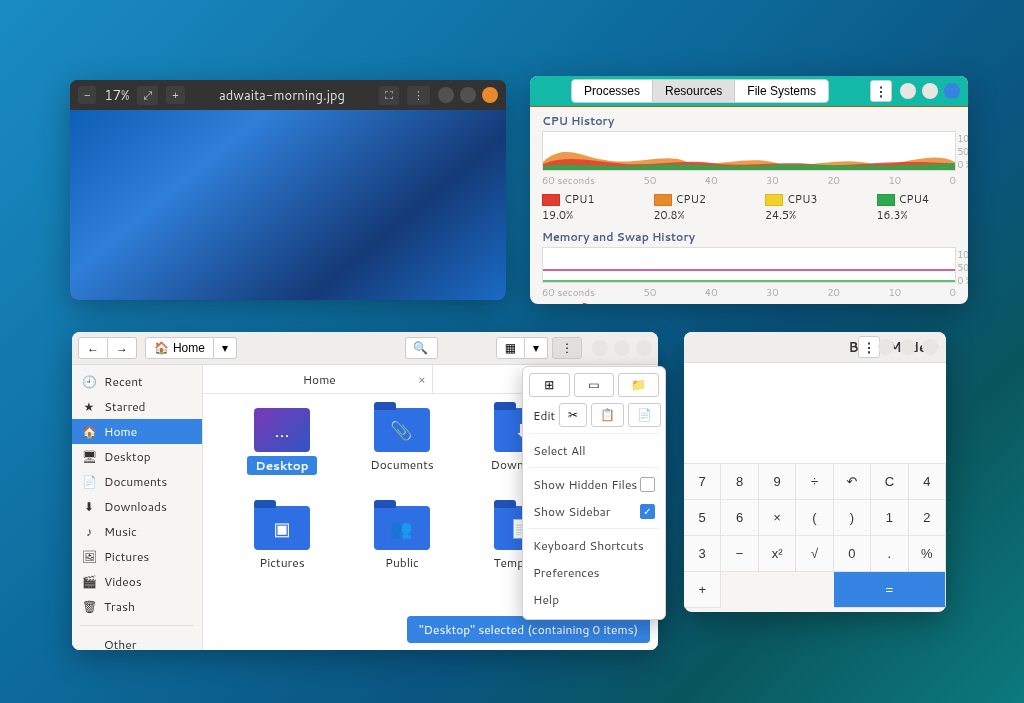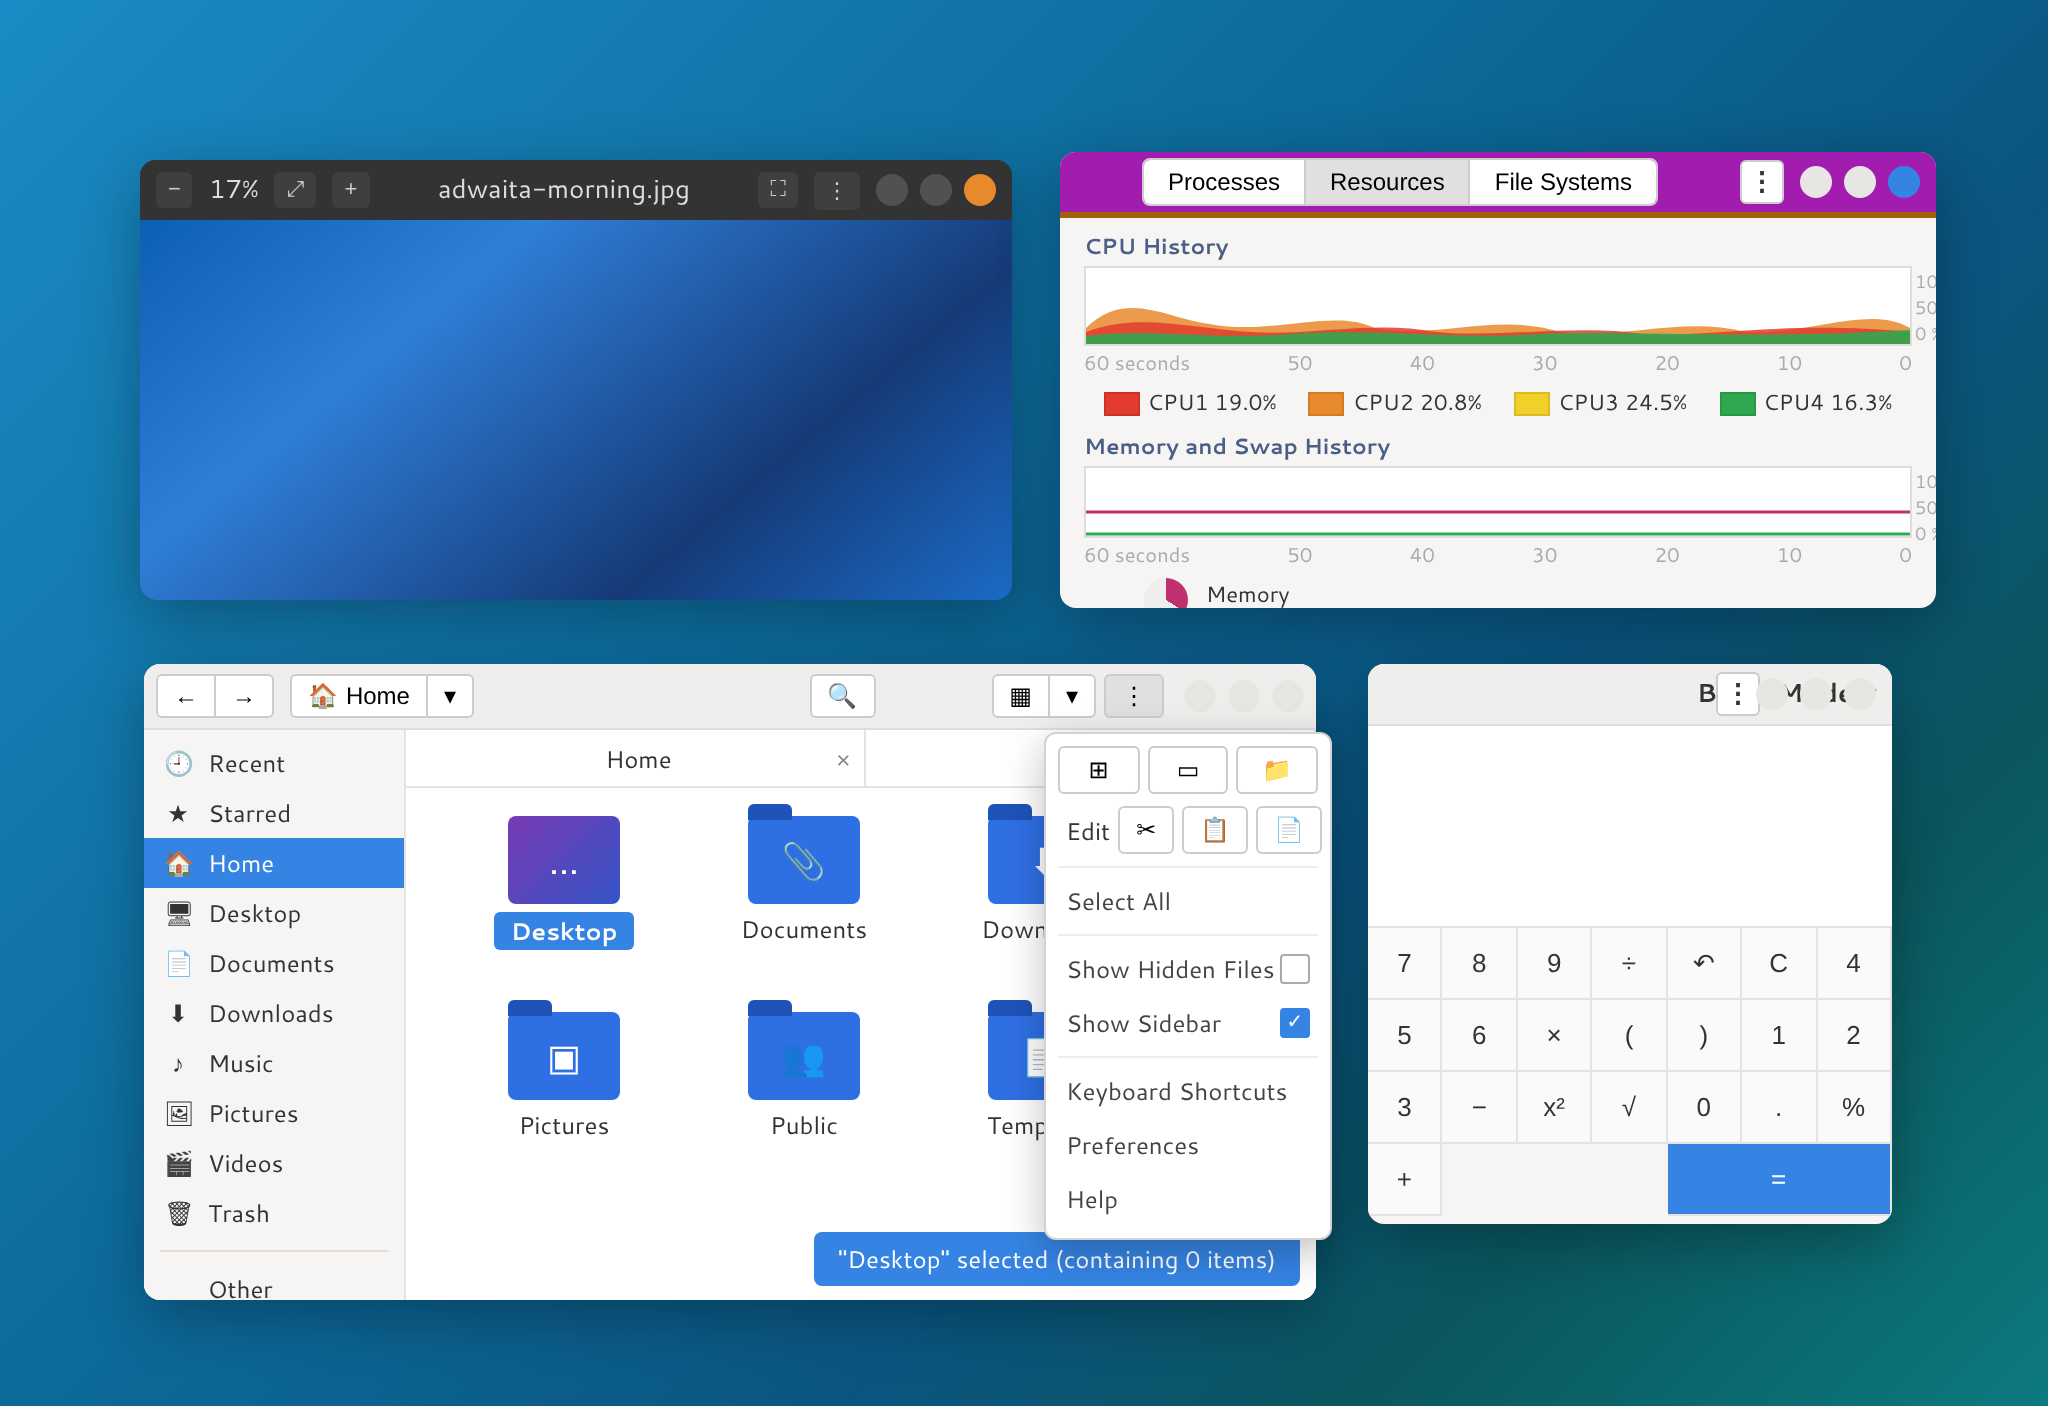--- a/index.html
+++ b/index.html
@@ -12,32 +12,32 @@
 .tb-btn-dark{border:none;background:#3f3f3f;color:#ccc;border-radius:3px;font-size:11px;padding:3px 6px;display:flex;align-items:center;justify-content:center;}
 .spacer{flex:1;}
 .wc{display:flex;gap:6px;align-items:center;}
 .circle{width:16px;height:16px;border-radius:50%;display:inline-block;background:rgba(255,255,255,.15);}
 .circle.close{background:#e8892b;position:relative;}
 .circle.close-l{background:#3584e4;}
 #viewer .content{height:190px;background:linear-gradient(140deg,#0d5eb5,#2f7ed8 30%,#153a77 70%,#1b6bc6);display:flex;}
 
 
 #sysmon{left:530px;top:76px;width:438px;height:228px;}
-#sysmon .titlebar{height:30px;background:#a21caf;display:flex;align-items:center;padding:0 8px;gap:8px;border-bottom:3px solid #a16207;}
+#sysmon .titlebar{height:30px;background:#14b8a6;display:flex;align-items:center;padding:0 8px;gap:8px;border-bottom:1px solid #a16207;}
 .tabset{display:flex;border:1px solid #ccc;border-radius:4px;overflow:hidden;}
 .tabset button{border:none;background:#fff;padding:4px 12px;font-size:12px;border-right:1px solid #ccc;}
 .tabset button:last-child{border-right:none;}
 .tabset button.active{background:#e1e0de;}
 .menu-btn{width:20px;height:20px;border:1px solid #ccc;border-radius:3px;background:#fff;font-weight:bold;display:flex;align-items:center;justify-content:center;}
 #sysmon .body{padding:4px 12px 8px 12px;font-size:11px;}
 .sec-title{color:#4a5e86;font-weight:bold;margin:2px 0;}
 .chart{position:relative;height:38px;border:1px solid #ddd;background:#fff;margin-bottom:2px;}
 .axis{display:flex;justify-content:space-between;color:#aaa;font-size:10px;}
 .r-axis{position:absolute;right:-28px;top:0;height:100%;display:flex;flex-direction:column;justify-content:space-between;color:#aaa;font-size:9px;text-align:left;}
-.cpu-legend{display:flex;gap:16px;justify-content:center;font-size:11px;margin:4px 0 6px;}
+.cpu-legend{display:flex;gap:32px;justify-content:center;font-size:11px;margin:4px 0 6px;}
 .swatch{display:inline-block;width:16px;height:10px;margin-right:4px;vertical-align:middle;border:1px solid rgba(0,0,0,.1);}
 .mem-row{display:flex;gap:28px;padding:4px 0 0 30px;}
 .donut{width:22px;height:22px;border-radius:50%;display:inline-block;margin-right:6px;vertical-align:top;}
 svg.area{width:100%;height:100%;display:block;}
 
 
 #files{left:72px;top:332px;width:586px;height:318px;}
 #files .titlebar{height:32px;background:#f0eeed;border-bottom:1px solid #ddd;display:flex;align-items:center;padding:0 6px;gap:4px;}
 .btn{border:1px solid #ccc;background:#fff;border-radius:3px;padding:3px 8px;font-size:12px;display:flex;align-items:center;gap:4px;}
 .seg{display:flex;}

